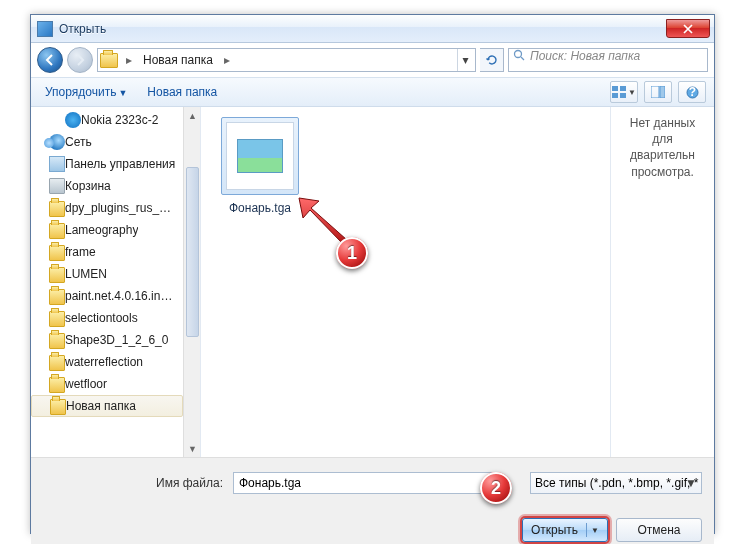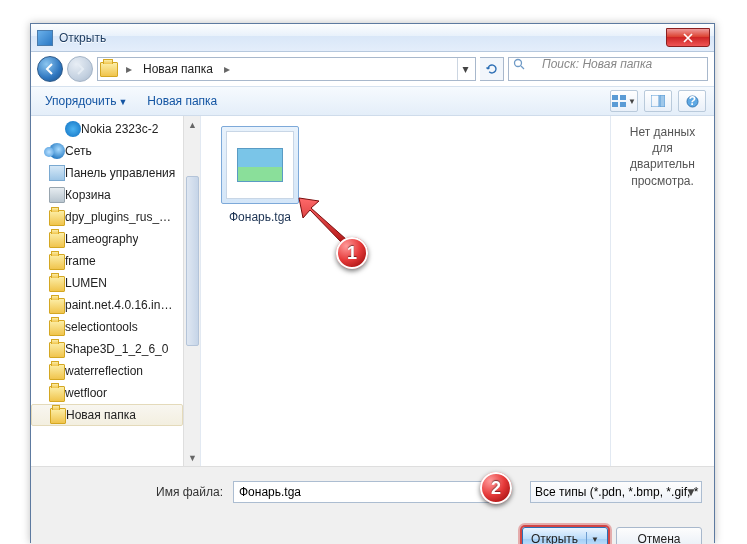--- a/index.html
+++ b/index.html
@@ -1,33 +1,33 @@
 <!DOCTYPE html>
 <html><head>
 <meta charset="utf-8">
 <style>
 *{box-sizing:border-box;margin:0;padding:0;font-family:"Segoe UI",Tahoma,sans-serif;font-size:12px;-webkit-font-smoothing:antialiased}
 body{background:#fff;width:747px;height:544px;position:relative;overflow:hidden}
-.dlg{position:absolute;left:30px;top:23px;width:685px;height:520px;border:1px solid #5d7aa0;background:#fff;box-shadow:0 0 8px rgba(0,0,0,.25)}
+.dlg{position:absolute;left:30px;top:14px;width:685px;height:520px;border:1px solid #5d7aa0;background:#fff;box-shadow:0 0 8px rgba(0,0,0,.25)}
 .titlebar{height:28px;background:linear-gradient(#fdfefe,#e8f1fb 45%,#d9e7f8 46%,#e4eefb);display:flex;align-items:center;padding:0 4px 0 6px;border-bottom:1px solid #b6c8dd}
 .titlebar .app-ico{width:16px;height:16px;margin-right:6px;background:linear-gradient(135deg,#6ab0ea,#2a78c4);border:1px solid #4a7bab}
 .titlebar .ttl{color:#1b3a5f;text-shadow:0 1px 0 #fff}
 .close{margin-left:auto;width:44px;height:19px;border-radius:0 0 3px 3px;background:linear-gradient(#e99,#d43 45%,#c22 46%,#e55);border:1px solid #8a2020;color:#fff;display:flex;align-items:center;justify-content:center;font-weight:bold;cursor:pointer}
 .nav{height:34px;display:flex;align-items:center;padding:3px 6px;gap:4px}
 .circ{width:26px;height:26px;border-radius:50%;background:radial-gradient(circle at 35% 30%,#8cc6f0,#2f77c0 60%,#1a4e86);border:1px solid #2d5a8a;display:flex;align-items:center;justify-content:center;color:#fff;cursor:pointer}
 .circ.disabled{background:radial-gradient(circle at 35% 30%,#e8eef5,#c5d2e1 60%,#a8b8cc);border-color:#a3b3c6;color:#d9e2ec;cursor:default}
 .circ svg{width:14px;height:14px}
 .addr{flex:1;height:24px;border:1px solid #a8b8cc;background:#fff;display:flex;align-items:center;padding:0 2px;gap:4px}
 .addr .fico{width:18px;height:15px;background:linear-gradient(#fceea7,#f0c44c);border:1px solid #d4a722;border-radius:1px;position:relative}
 .addr .fico::before{content:"";position:absolute;top:-4px;left:2px;width:8px;height:4px;background:inherit;border:1px solid #d4a722;border-bottom:none;border-radius:1px 1px 0 0}
 .addr .chev{color:#666;padding:0 4px}
 .addr .pathlabel{color:#222;padding:0 3px}
 .addr .dd{margin-left:auto;width:16px;text-align:center;color:#444;border-left:1px solid #ccd6e2;height:100%;line-height:22px;cursor:pointer}
 .refbtn{width:24px;height:24px;border:1px solid #a8b8cc;border-left:none;background:#f2f6fb;display:flex;align-items:center;justify-content:center;cursor:pointer}
-.srch{width:200px;height:24px;border:1px solid #a8b8cc;background:#fff;display:flex;align-items:flex-end;padding:9px 4px;gap:16px;color:#888;font-style:italic}
+.srch{width:200px;height:24px;border:1px solid #a8b8cc;background:#fff;display:flex;align-items:flex-start;padding:0 4px;gap:4px;color:#888;font-style:italic}
 .tb{height:30px;background:linear-gradient(#f6fafe,#e4eef9);border-top:1px solid #d6e2ef;border-bottom:1px solid #cfdceb;display:flex;align-items:center;padding:0 8px;gap:8px}
 .tb .link{color:#1455a3;cursor:pointer;padding:3px 6px}
 .tb .link .sm{font-size:9px;margin-left:2px}
 .tb .r{margin-left:auto;display:flex;gap:6px;align-items:center}
 .iconbtn{width:28px;height:22px;border:1px solid #b9cadb;background:linear-gradient(#fff,#e9f0f9);border-radius:2px;display:flex;align-items:center;justify-content:center;cursor:pointer}
 .body{display:flex;height:350px}
 .tree{width:170px;overflow:hidden;padding:2px 0;border-right:1px solid #e2e9f2;position:relative}
 .tree .sb{position:absolute;right:0;top:0;width:17px;height:100%;background:#f0f0f0;border-left:1px solid #dedede}
 .tree .sb .thumb{position:absolute;left:2px;top:60px;width:13px;height:170px;background:linear-gradient(90deg,#dfe7f2,#c6d5e8);border:1px solid #b4c4d9;border-radius:2px}
 .tree .sb .arr{position:absolute;left:0;width:17px;height:17px;display:flex;align-items:center;justify-content:center;color:#666;font-size:9px}

